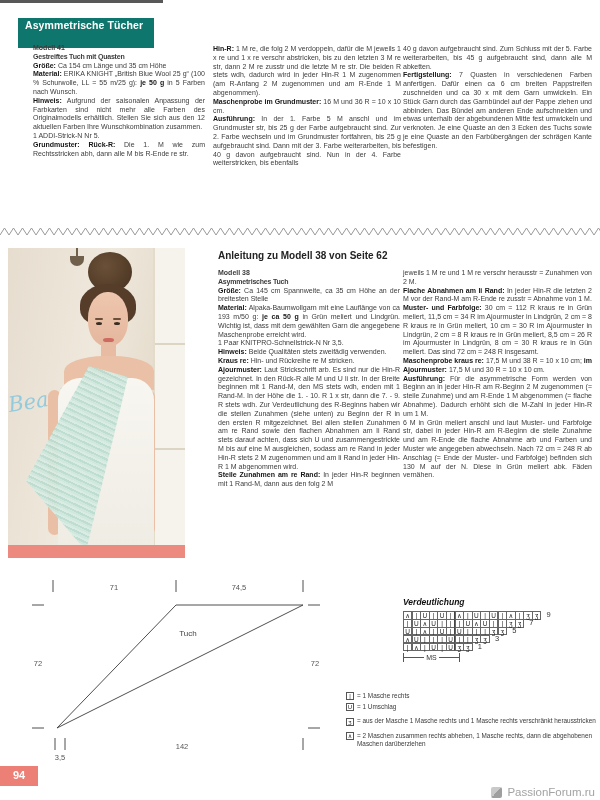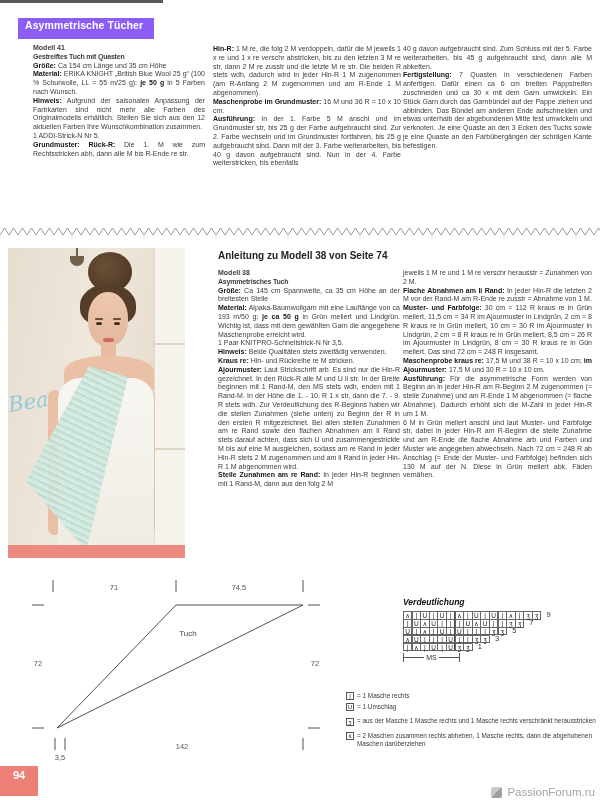--- a/index.html
+++ b/index.html
@@ -1,21 +1,21 @@
 <!DOCTYPE html>
 <html><head>
 <meta charset="utf-8">
 <style>
   html,body{margin:0;padding:0;background:#fff;}
   .page{position:relative;width:600px;height:800px;background:#fff;overflow:hidden;
         font-family:"Liberation Sans",sans-serif;color:#3c3c3c;}
 
   .top-sliver{position:absolute;left:0;top:0;width:163px;height:3px;background:#585858;}
 
-  .header-bar{position:absolute;left:18px;top:18px;width:136px;height:21px;background:#8b5cf6;
+  .header-bar{position:absolute;left:18px;top:18px;width:136px;height:30px;background:#0f766e;
               color:#fff;font-size:10.5px;font-weight:700;line-height:14px;padding-left:7px;
               box-sizing:border-box;letter-spacing:.1px;}
 
   .col{position:absolute;}
   .col p{font-size:7px;line-height:8.8px;margin:0;text-align:justify;color:#3c3c3c;}
   .col p b{color:#161616;}
   .model-label{font-size:10px;line-height:10.5px;font-weight:700;color:#e96f63;margin:0;}
   .article-title{font-size:12.5px;line-height:13px;font-weight:700;color:#e96f63;
                  letter-spacing:-.2px;margin:0 0 2px;}
   .a41-c1{left:33px;top:44px;width:172px;}
@@ -81,21 +81,21 @@
   
   .legend{position:absolute;left:346px;top:689px;width:252px;}
   .legend-title{font-size:8px;font-weight:700;font-style:italic;color:#101010;margin:0 0 2px;}
   .legend-item{display:flex;align-items:flex-start;margin-top:2.5px;color:#3a3a3a;}
   .legend-items .legend-item:nth-child(3),
   .legend-items .legend-item:nth-child(4){margin-top:6px;}
   .legend-symbol{box-sizing:border-box;width:8px;height:8px;border:0.9px solid #555;font-size:6px;
                  line-height:6.5px;text-align:center;flex:0 0 auto;margin:.5px 3px 0 0;color:#222;}
   .legend-text{font-size:6.4px;line-height:8.4px;text-align:left;}
 
-  .page-num{position:absolute;left:0;top:766px;width:38px;height:30px;background:#ed8076;color:#fff;
+  .page-num{position:absolute;left:0;top:766px;width:38px;height:20px;background:#ed8076;color:#fff;
             font-weight:700;font-size:11px;line-height:19px;padding-left:13px;box-sizing:border-box;}
   .watermark{position:absolute;right:5px;bottom:2px;display:flex;align-items:center;gap:5px;
              color:#a3a3a3;font-size:11.5px;}
   .wm-icon{width:11px;height:11px;border-radius:2px;background:linear-gradient(135deg,#c9c9c9 50%,#9f9f9f 50%);}
 </style>
 </head>
 <body>
 
 <div class="page">
 
@@ -149,21 +149,21 @@
     <div class="lips"></div>
     <div class="neck"></div>
     <div class="shoulders"></div>
     <div class="arm-l"></div>
     <div class="arm-r"></div>
     <div class="tank-top"></div>
     <div class="shawl"></div>
     <div class="skirt"></div>
   </div>
 
-  <div class="section-headline">Anleitung zu Modell 38 von Seite 74</div>
+  <div class="section-headline">Anleitung zu Modell 38 von Seite 62</div>
   <div class="col a38-c1">
     <p class="model-label">Modell 38</p>
     <p class="article-title">Asymmetrisches Tuch</p>
     <div>
         <p><b>Größe:</b> Ca 145 cm Spannweite, ca 35 cm Höhe an der breitesten Stelle</p>
         <p><b>Material:</b> Alpaka-Baumwollgarn mit eine Lauflänge von ca 193 m/50 g: <b>je ca 50 g</b> in Grün meliert und Lindgrün. Wichtig ist, dass mit dem gewählten Garn die angegebene Maschenprobe erreicht wird.</p>
         <p>1 Paar KNITPRO-Schnellstrick-N Nr 3,5.</p>
         <p><b>Hinweis:</b> Beide Qualitäten stets zweifädig verwenden.</p>
         <p><b>Kraus re:</b> Hin- und Rückreihe re M stricken.</p>
         <p><b>Ajourmuster:</b> Laut Strickschrift arb. Es sind nur die Hin-R gezeichnet. In den Rück-R alle M und U li str. In der Breite beginnen mit 1 Rand-M, den MS stets wdh, enden mit 1 Rand-M. In der Höhe die 1. - 10. R 1 x str, dann die 7. - 9. R stets wdh. Zur Verdeutlichung des R-Beginns haben wir die steilen Zunahmen (siehe unten) zu Beginn der R in den ersten R mitgezeichnet. Bei allen steilen Zunahmen am re Rand sowie den flachen Abnahmen am li Rand stets darauf achten, dass sich U und zusammengestrickte M bis auf eine M ausgleichen, sodass am re Rand in jeder Hin-R stets 2 M zugenommen und am li Rand in jeder Hin-R 1 M abgenommen wird.</p>

